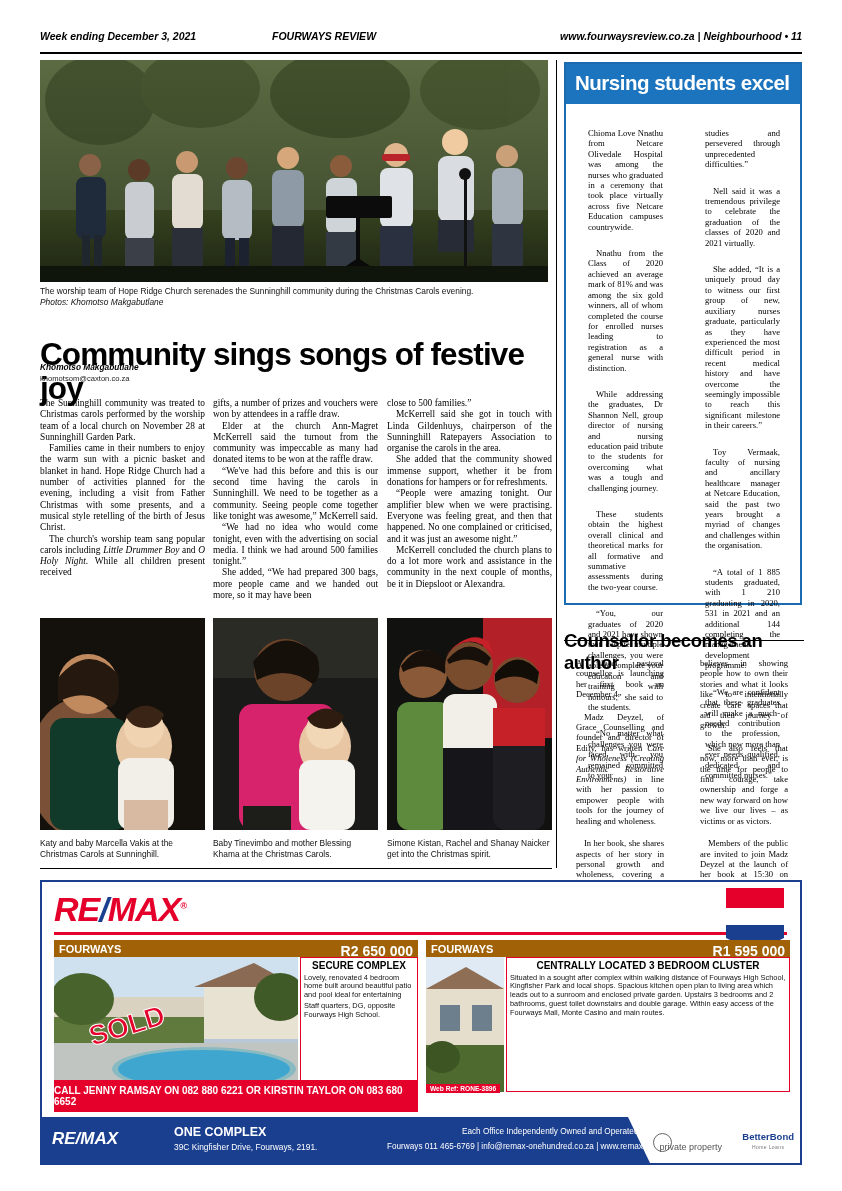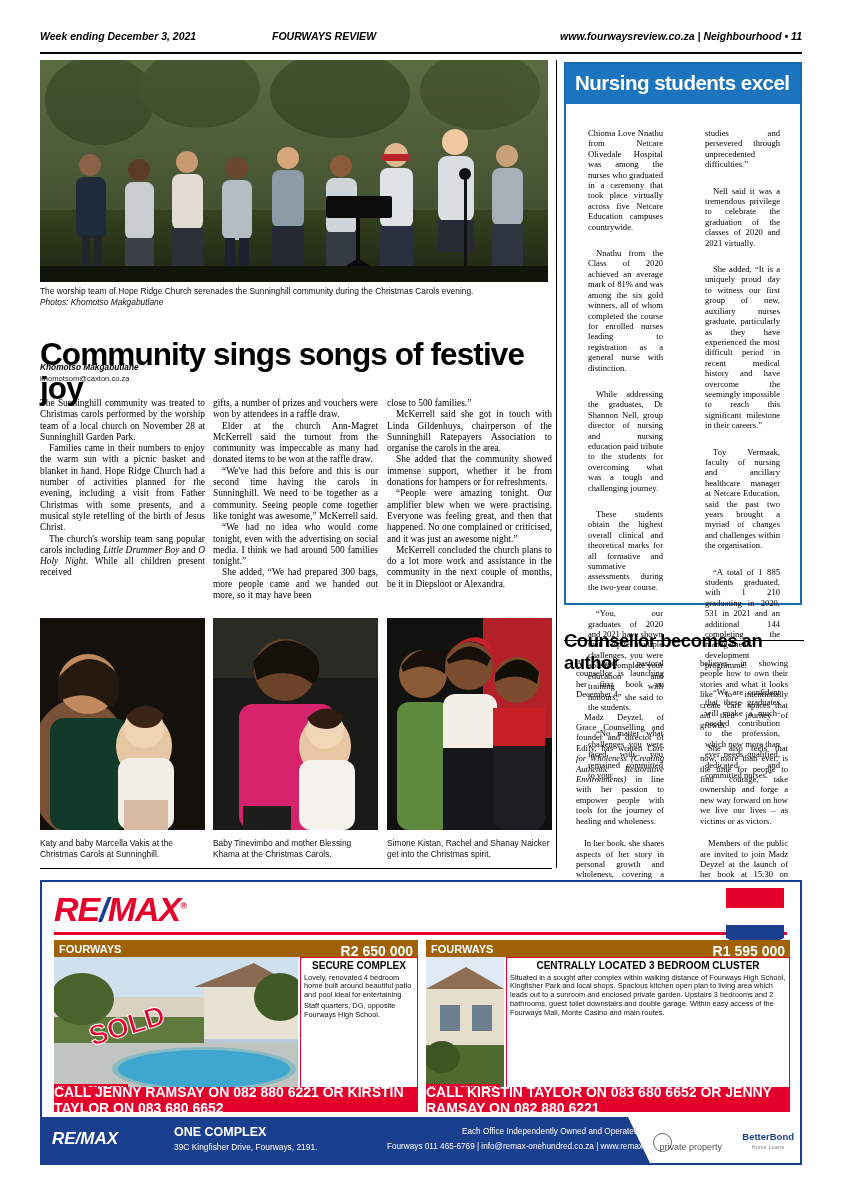--- a/index.html
+++ b/index.html
@@ -95,22 +95,22 @@
   .lst-photo{position:absolute;left:0;top:17px;width:244px;height:135px;overflow:hidden;background:#6d7f55;}
   .lstR .lst-photo{width:78px;}
   .lst-copy{position:absolute;top:17px;right:0;width:118px;height:135px;
             border:1px solid #e4002b;box-sizing:border-box;padding:2px 3px;background:#fff;}
   .lstR .lst-copy{width:284px;}
   .lst-title{font-family:"Liberation Sans",sans-serif;font-weight:bold;font-size:10px;text-align:center;line-height:11.5px;color:#000;}
   .lst-desc{font-family:"Liberation Sans",sans-serif;font-size:7.4px;line-height:8.8px;color:#111;margin-top:2px;}
   .lst-desc p{margin:0 0 2px 0;}
   .webref{position:absolute;left:0;bottom:19px;background:#e4002b;color:#fff;
           font-family:"Liberation Sans",sans-serif;font-weight:bold;font-size:6.6px;padding:1px 4px;}
-  .callbar{position:absolute;left:0;bottom:0;width:100%;height:25px;background:#e4002b;color:#fff;
-           font-family:"Liberation Sans",sans-serif;font-weight:bold;font-size:14px;
+  .callbar{position:absolute;left:0;bottom:0;width:100%;height:32px;background:#e4002b;color:#fff;
+           font-family:"Liberation Sans",sans-serif;font-weight:bold;font-size:10px;
            display:flex;align-items:center;justify-content:center;}
 
   .sold{position:absolute;left:8px;top:70px;width:130px;
         font-family:"Liberation Sans",sans-serif;font-weight:bold;font-size:28px;color:#e4002b;
         transform:rotate(-17deg);text-align:center;
         -webkit-text-stroke:1px #ffffff;}
 
   .ad-foot{position:absolute;left:0;bottom:0;width:100%;height:46px;background:#1b3f8f;}
   .af-logo{position:absolute;left:10px;top:12px;font-family:"Liberation Sans",sans-serif;
            font-weight:bold;font-style:italic;font-size:17px;color:#fff;}
@@ -421,21 +421,20 @@
           <ellipse cx="16" cy="100" rx="18" ry="16" fill="#3c5523"></ellipse>
         </svg>
       </div>
       <div class="lst-copy">
         <div class="lst-title">CENTRALLY LOCATED 3 BEDROOM CLUSTER</div>
         <div class="lst-desc">
           <p>Situated in a sought after complex within walking distance of Fourways High School, Kingfisher Park and local shops. Spacious kitchen open plan to living area which leads out to a sunroom and enclosed private garden. Upstairs 3 bedrooms and 2 bathrooms, guest toilet downstairs and double garage. Within easy access of the Fourways Mall, Monte Casino and main routes.</p>
         </div>
       </div>
       <div class="webref">Web Ref: RONE-3896</div>
-      <div class="callbar">CALL KIRSTIN TAYLOR ON 083 680 6652 OR JENNY RAMSAY ON 082 880 6221</div>
     </div>
 
     <div class="ad-foot">
       <span class="af-logo">RE/MAX</span>
       <span class="af-name">ONE COMPLEX</span>
       <span class="af-addr">39C Kingfisher Drive, Fourways, 2191.</span>
       <span class="af-l1">Each Office Independently Owned and Operated | www.remax.co.za</span>
       <span class="af-l2">Fourways 011 465-6769 | info@remax-onehundred.co.za | www.remax-onehundred.co.za</span>
       <div class="af-white">
         <span class="ppcirc"></span>

